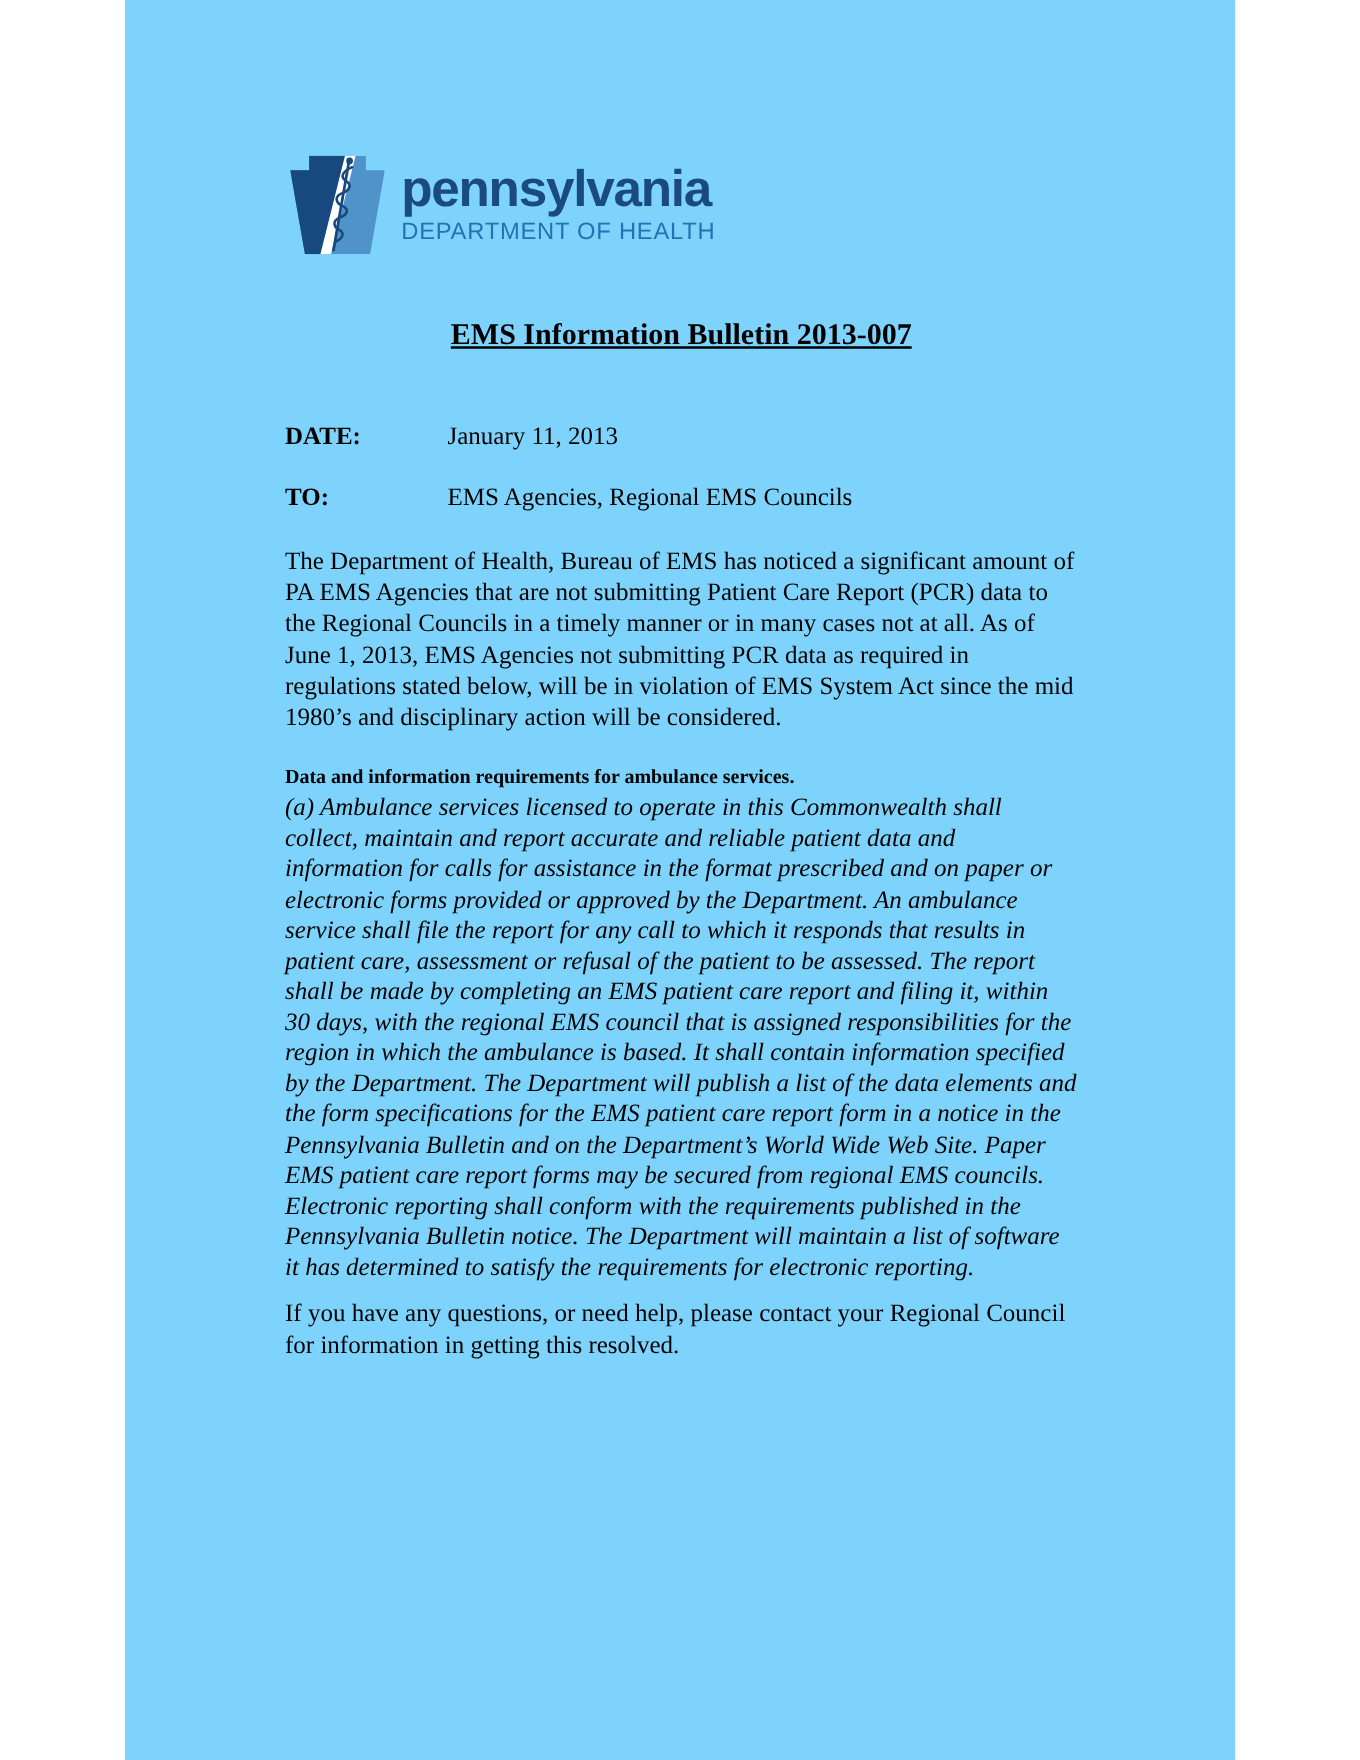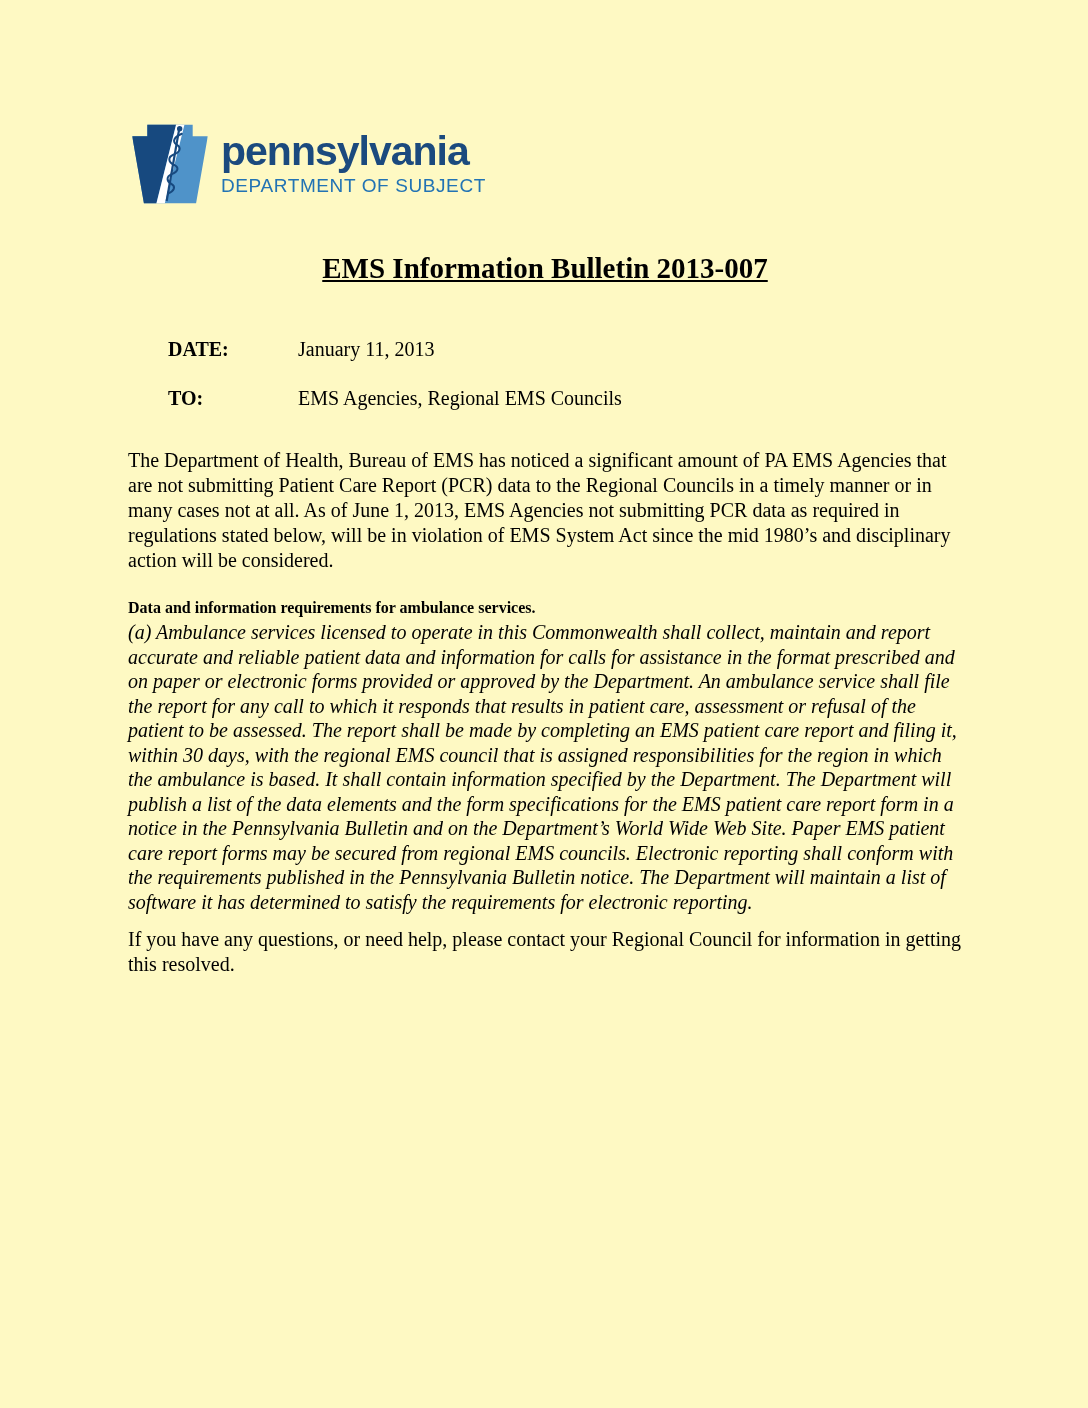--- a/index.html
+++ b/index.html
@@ -2,24 +2,24 @@
 <html><head>
 <meta charset="utf-8">
 <style>
   html, body {
     margin: 0;
     padding: 0;
     background: #ffffff;
   }
   .page {
     position: relative;
-    width: 1088px;
+    width: 888px;
     height: 1408px;
     margin: 0 auto;
-    background: #fef9c3;
+    background: #7dd3fc;
     box-sizing: border-box;
     padding: 0 126px 0 128px;
     font-family: "Liberation Serif", serif;
     color: #000000;
     overflow: hidden;
   }
 
   
   .logo {
     margin-top: 122px;
@@ -47,48 +47,47 @@
     font-size: 19px;
     letter-spacing: 0.6px;
     color: #2273b4;
     margin-top: 3px;
   }
 
   
   .title {
     margin-top: 46px;
     text-align: center;
-    font-size: 29px;
+    font-size: 24px;
     font-weight: bold;
     text-decoration: underline;
     line-height: 33px;
   }
 
   
   .meta {
     margin-top: 52px;
   }
   .meta-row {
     display: grid;
     grid-template-columns: 130px 1fr;
     font-size: 20px;
     line-height: 24px;
     margin-bottom: 25px;
-    margin-left: 40px;
   }
   .meta-row:last-child { margin-bottom: 0; }
   .meta-label { font-weight: bold; }
   .meta-value div { line-height: 24px; }
 
   
   .para {
     font-size: 20px;
     line-height: 25px;
   }
-  .para-intro   { margin-top: 38px; }
+  .para-intro   { margin-top: 27px; }
   .para-heading {
     margin-top: 22px;
     font-size: 16px;
     font-weight: bold;
     line-height: 25px;
   }
   .para-regulation {
     font-style: italic;
     line-height: 24.5px;
   }
@@ -112,21 +111,21 @@
         <polygon points="58,0 68,0 43,100 33,100" fill="#ffffff"></polygon>
 
         <line x1="61" y1="8" x2="46" y2="94" stroke="#17497f" stroke-width="2.6"></line>
         <circle cx="61.5" cy="8" r="3.2" fill="#17497f"></circle>
         <path d="M64,14 C55,18 52,23 58,27 C64,31 62,36 54,39 C47,42 48,48 55,51
                  C61,54 60,59 52,62 C45,65 46,71 52,74 C57,77 55,82 48,85" fill="none" stroke="#17497f" stroke-width="2.4" stroke-linecap="round"></path>
       </g>
     </svg>
     <div class="logo-text">
       <div class="brand">pennsylvania</div>
-      <div class="dept">DEPARTMENT OF SUBJECT</div>
+      <div class="dept">DEPARTMENT OF HEALTH</div>
     </div>
   </div>
 
   <div class="title">EMS Information Bulletin 2013-007</div>
 
   <div class="meta">
     <div class="meta-row">
       <div class="meta-label">DATE:</div>
       <div class="meta-value">January 11, 2013</div>
     </div>

